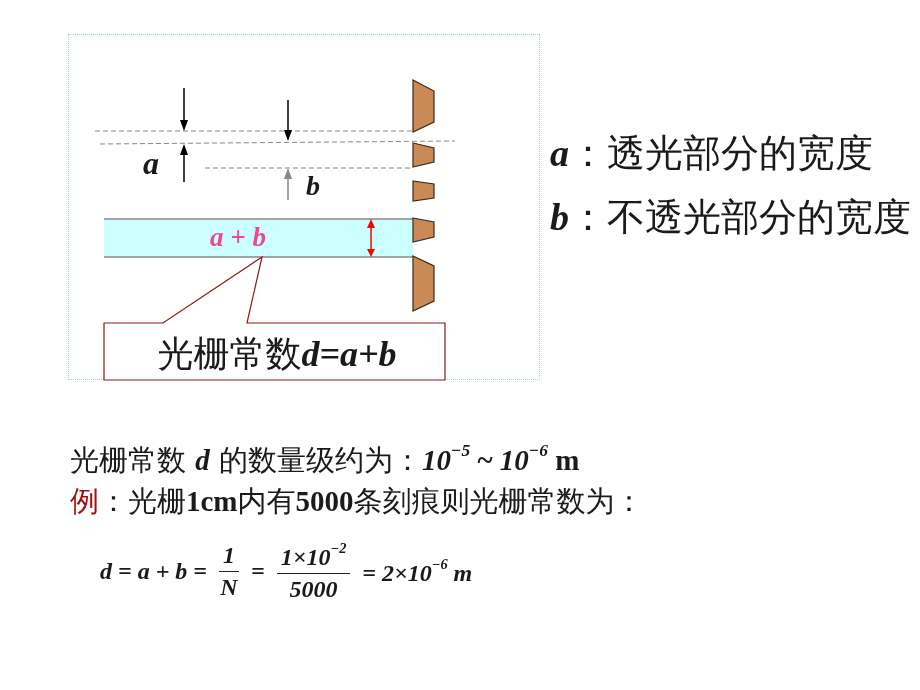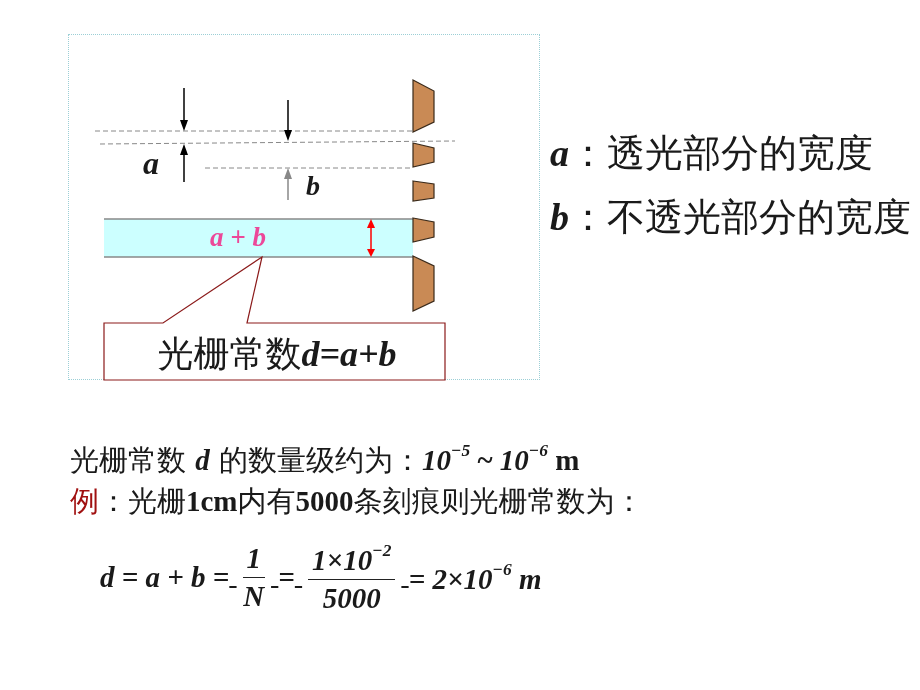--- a/index.html
+++ b/index.html
@@ -14,21 +14,21 @@
   .it { font-family:"Liberation Serif", serif; font-style:italic; font-weight:bold; }
   .bold { font-family:"Liberation Serif", serif; font-weight:bold; }
   sup { font-size:60%; vertical-align: 0.8em; }
   .red { color:#a01010; }
   .callout-text { position:absolute; left:112px; top:330px; width:330px; height:48px;
                   font-size:36px; text-align:center; line-height:48px; white-space:nowrap; }
   .ab-label { position:absolute; left:210px; top:222px; color:#ec4899; font-size:27px; }
   .a-label { position:absolute; left:143px; top:145px; font-size:32px; }
   .b-label { position:absolute; left:306px; top:170px; font-size:28px; }
   .formula { position:absolute; left:100px; top:540px; height:90px; font-family:"Liberation Serif", serif;
-             font-style:italic; font-weight:bold; font-size:29px;text-decoration:underline; }
+             font-style:italic; font-weight:bold; font-size:24px; }
   .frac { display:inline-block; vertical-align:middle; text-align:center; margin:0 6px; }
   .frac .num { display:block; border-bottom:1.5px solid #222; padding:0 4px 2px; }
   .frac .den { display:block; padding-top:2px; }
   .f-item { display:inline-block; vertical-align:middle; }
 </style>
 </head>
 <body>
 
 <div class="frame"></div>
 

